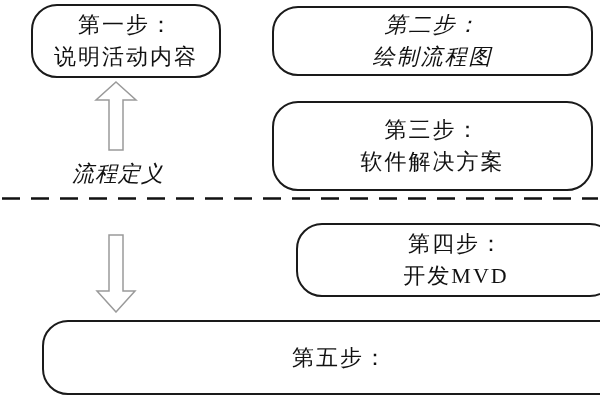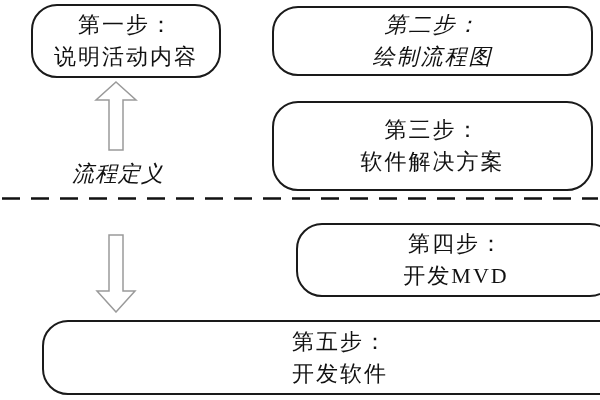--- a/index.html
+++ b/index.html
@@ -70,21 +70,20 @@
     <div class="line">软件解决方案</div>
   </div>
 
   <div class="box" id="box-step4">
     <div class="line">第四步：</div>
     <div class="line">开发MVD</div>
   </div>
 
   <div class="box" id="box-step5">
     <div class="line">第五步：</div>
-    <div class="line">开发软件</div>
   </div>
 
   <svg class="arrow" id="arrow-up" width="44" height="70" viewBox="0 0 44 70">
     <polygon points="22,1 42,19 29,19 29,69 15,69 15,19 2,19" fill="#ffffff" stroke-width="1.5" stroke="#9a9a9a"></polygon>
   </svg>
 
   <div class="label" id="label-process">流程定义</div>
 
   <svg class="divider" id="divider-line" width="600" height="5" viewBox="0 0 600 5">
     <line x1="2" y1="2.5" x2="598" y2="2.5" stroke-width="2.4" stroke-dasharray="18 11" stroke="#111111"></line>

